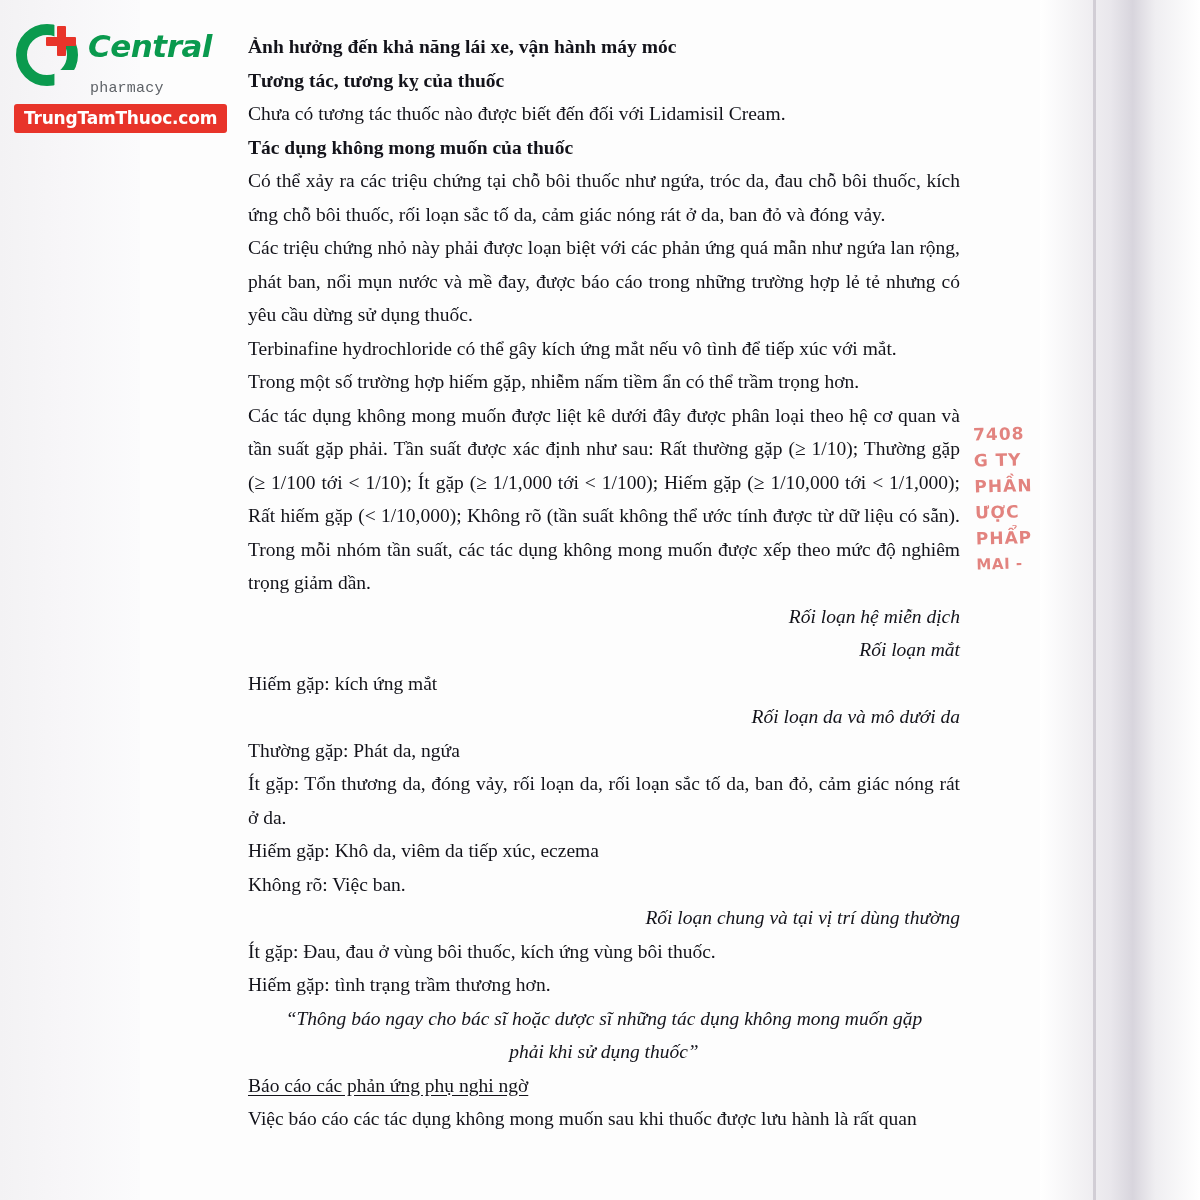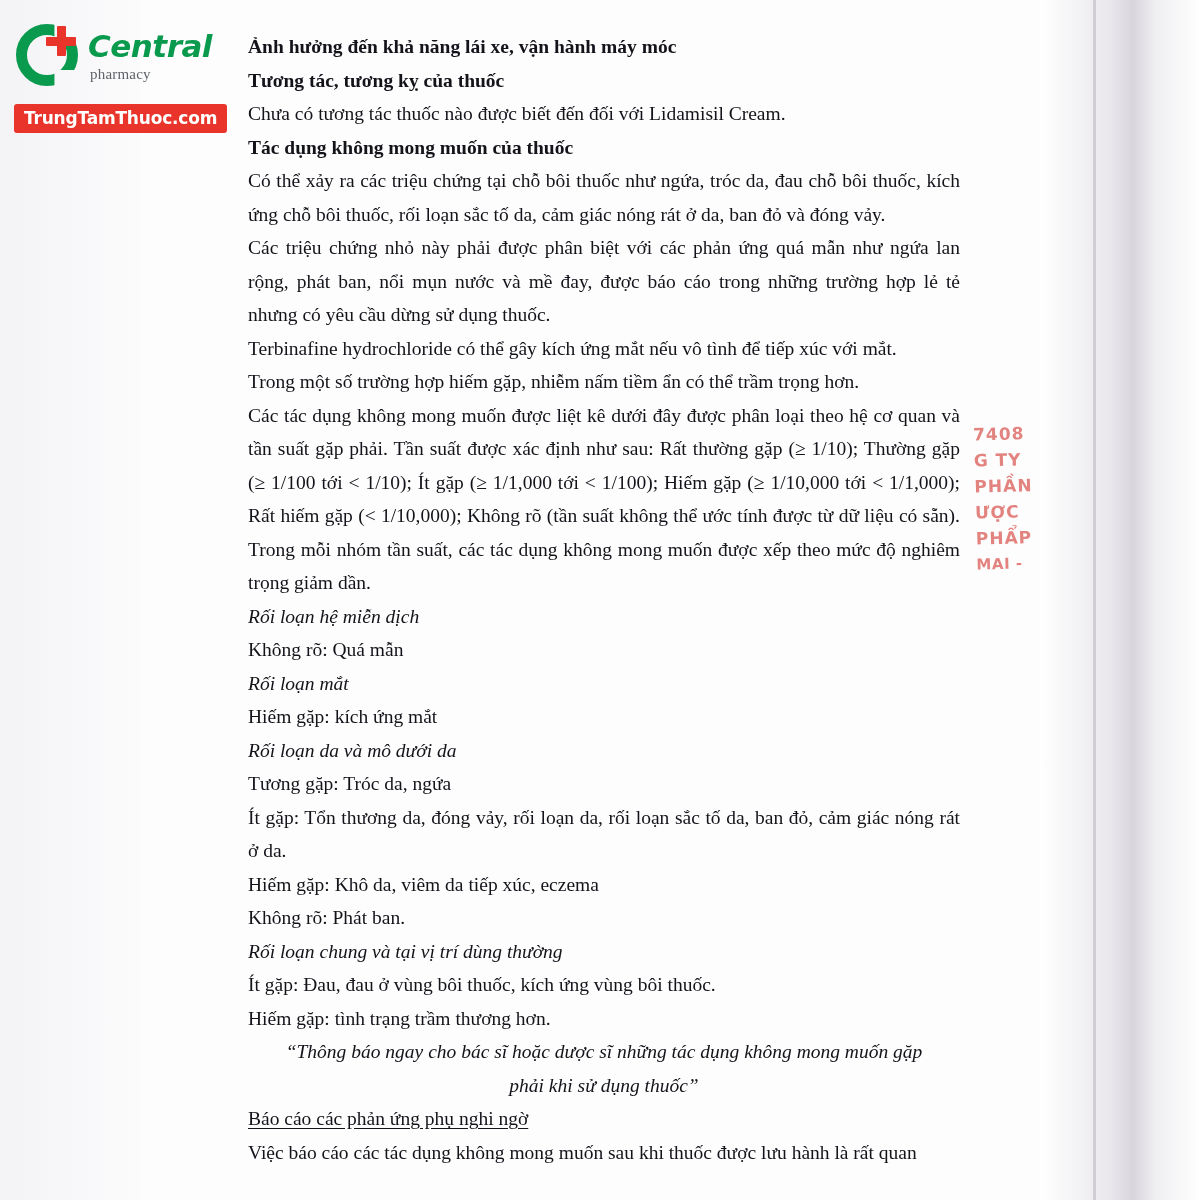--- a/index.html
+++ b/index.html
@@ -108,22 +108,22 @@
     font-family: "DejaVu Sans", sans-serif;
     font-weight: bold;
     font-size: 31px;
     color: #0a9a4e;
     letter-spacing: -.5px;
     font-style: italic;
   }
   .wm-sub {
     position: absolute;
     left: 80px;
-    top: 46px;
-    font-family: Liberation Serif, serif;
+    top: 60px;
+    font-family: Liberation Mono, monospace;
     font-size: 15px;
     color: #5f6368;
     letter-spacing: .2px;
   }
   .wm-band {
     position: absolute;
     left: 4px;
     top: 84px;
     background: #e8342a;
     color: #ffffff;
@@ -169,21 +169,21 @@
   .doc p {
     margin: 0;
     font-family: Liberation Serif, serif;
   }
   .h-bold {
     font-weight: bold;
     text-align: left;
   }
   .it {
     font-style: italic;
-    text-align: left;
+    text-align: right;
   }
   .quote {
     font-style: italic;
     text-align: center;
     padding: 0 18px;
     margin-top: 2px;
   }
   .underline {
     text-decoration: underline;
     text-underline-offset: 3px;
@@ -221,33 +221,32 @@
     <div>PHẨP</div>
     <div class="s-small">MAI -</div>
   </div>
 
   <div class="doc">
     <p class="h-bold">Ảnh hưởng đến khả năng lái xe, vận hành máy móc</p>
     <p class="h-bold">Tương tác, tương kỵ của thuốc</p>
     <p class="plain">Chưa có tương tác thuốc nào được biết đến đối với Lidamisil Cream.</p>
     <p class="h-bold">Tác dụng không mong muốn của thuốc</p>
     <p class="plain">Có thể xảy ra các triệu chứng tại chỗ bôi thuốc như ngứa, tróc da, đau chỗ bôi thuốc, kích ứng chỗ bôi thuốc, rối loạn sắc tố da, cảm giác nóng rát ở da, ban đỏ và đóng vảy.</p>
-    <p class="plain">Các triệu chứng nhỏ này phải được phân biệt với các phản ứng quá mẫn như ngứa lan rộng, phát ban, nổi mụn nước và mề đay, được báo cáo trong những trường hợp lẻ tẻ nhưng có yêu cầu dừng sử dụng thuốc.</p>
+    <p class="plain">Các triệu chứng nhỏ này phải được loạn biệt với các phản ứng quá mẫn như ngứa lan rộng, phát ban, nổi mụn nước và mề đay, được báo cáo trong những trường hợp lẻ tẻ nhưng có yêu cầu dừng sử dụng thuốc.</p>
     <p class="plain">Terbinafine hydrochloride có thể gây kích ứng mắt nếu vô tình để tiếp xúc với mắt.</p>
     <p class="plain">Trong một số trường hợp hiếm gặp, nhiễm nấm tiềm ẩn có thể trầm trọng hơn.</p>
     <p class="plain">Các tác dụng không mong muốn được liệt kê dưới đây được phân loại theo hệ cơ quan và tần suất gặp phải. Tần suất được xác định như sau: Rất thường gặp (≥ 1/10); Thường gặp (≥ 1/100 tới &lt; 1/10); Ít gặp (≥ 1/1,000 tới &lt; 1/100); Hiếm gặp (≥ 1/10,000 tới &lt; 1/1,000); Rất hiếm gặp (&lt; 1/10,000); Không rõ (tần suất không thể ước tính được từ dữ liệu có sẵn). Trong mỗi nhóm tần suất, các tác dụng không mong muốn được xếp theo mức độ nghiêm trọng giảm dần.</p>
     <p class="it">Rối loạn hệ miễn dịch</p>
-    <p class="plain-left">Không rõ: Quá mẫn</p>
     <p class="it">Rối loạn mắt</p>
     <p class="plain-left">Hiếm gặp: kích ứng mắt</p>
     <p class="it">Rối loạn da và mô dưới da</p>
-    <p class="plain-left">Tương gặp: Tróc da, ngứa</p>
+    <p class="plain-left">Thường gặp: Phát da, ngứa</p>
     <p class="plain">Ít gặp: Tổn thương da, đóng vảy, rối loạn da, rối loạn sắc tố da, ban đỏ, cảm giác nóng rát ở da.</p>
     <p class="plain-left">Hiếm gặp: Khô da, viêm da tiếp xúc, eczema</p>
-    <p class="plain-left">Không rõ: Phát ban.</p>
+    <p class="plain-left">Không rõ: Việc ban.</p>
     <p class="it">Rối loạn chung và tại vị trí dùng thường</p>
     <p class="plain-left">Ít gặp: Đau, đau ở vùng bôi thuốc, kích ứng vùng bôi thuốc.</p>
     <p class="plain-left">Hiếm gặp: tình trạng trầm thương hơn.</p>
     <p class="quote">“Thông báo ngay cho bác sĩ hoặc dược sĩ những tác dụng không mong muốn gặp phải khi sử dụng thuốc”</p>
     <p class="underline">Báo cáo các phản ứng phụ nghi ngờ</p>
     <p class="plain">Việc báo cáo các tác dụng không mong muốn sau khi thuốc được lưu hành là rất quan</p>
   </div>
 </div>
 
 </body></html>

